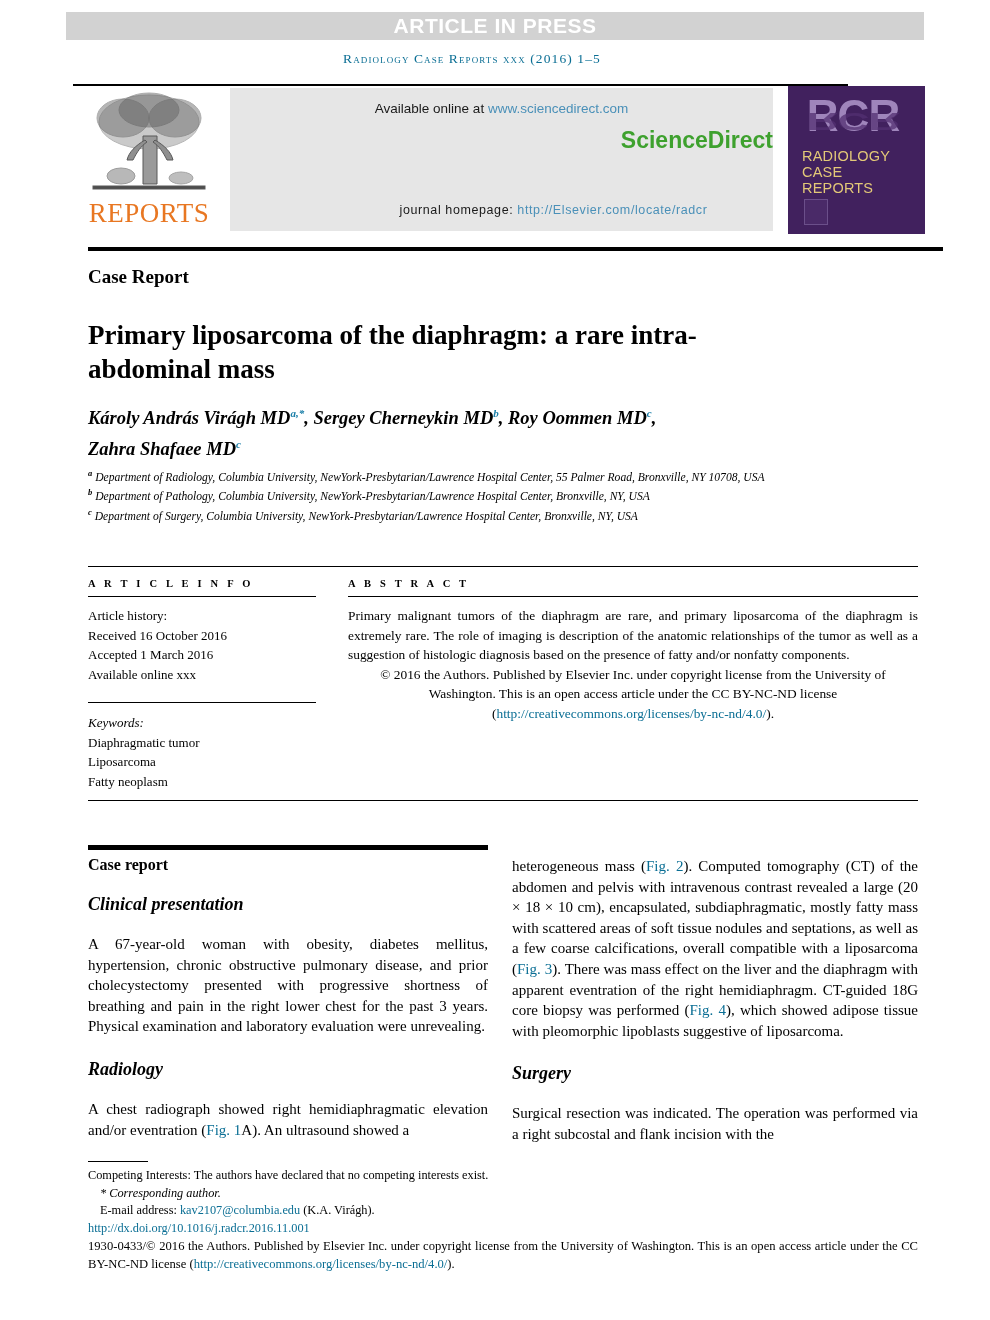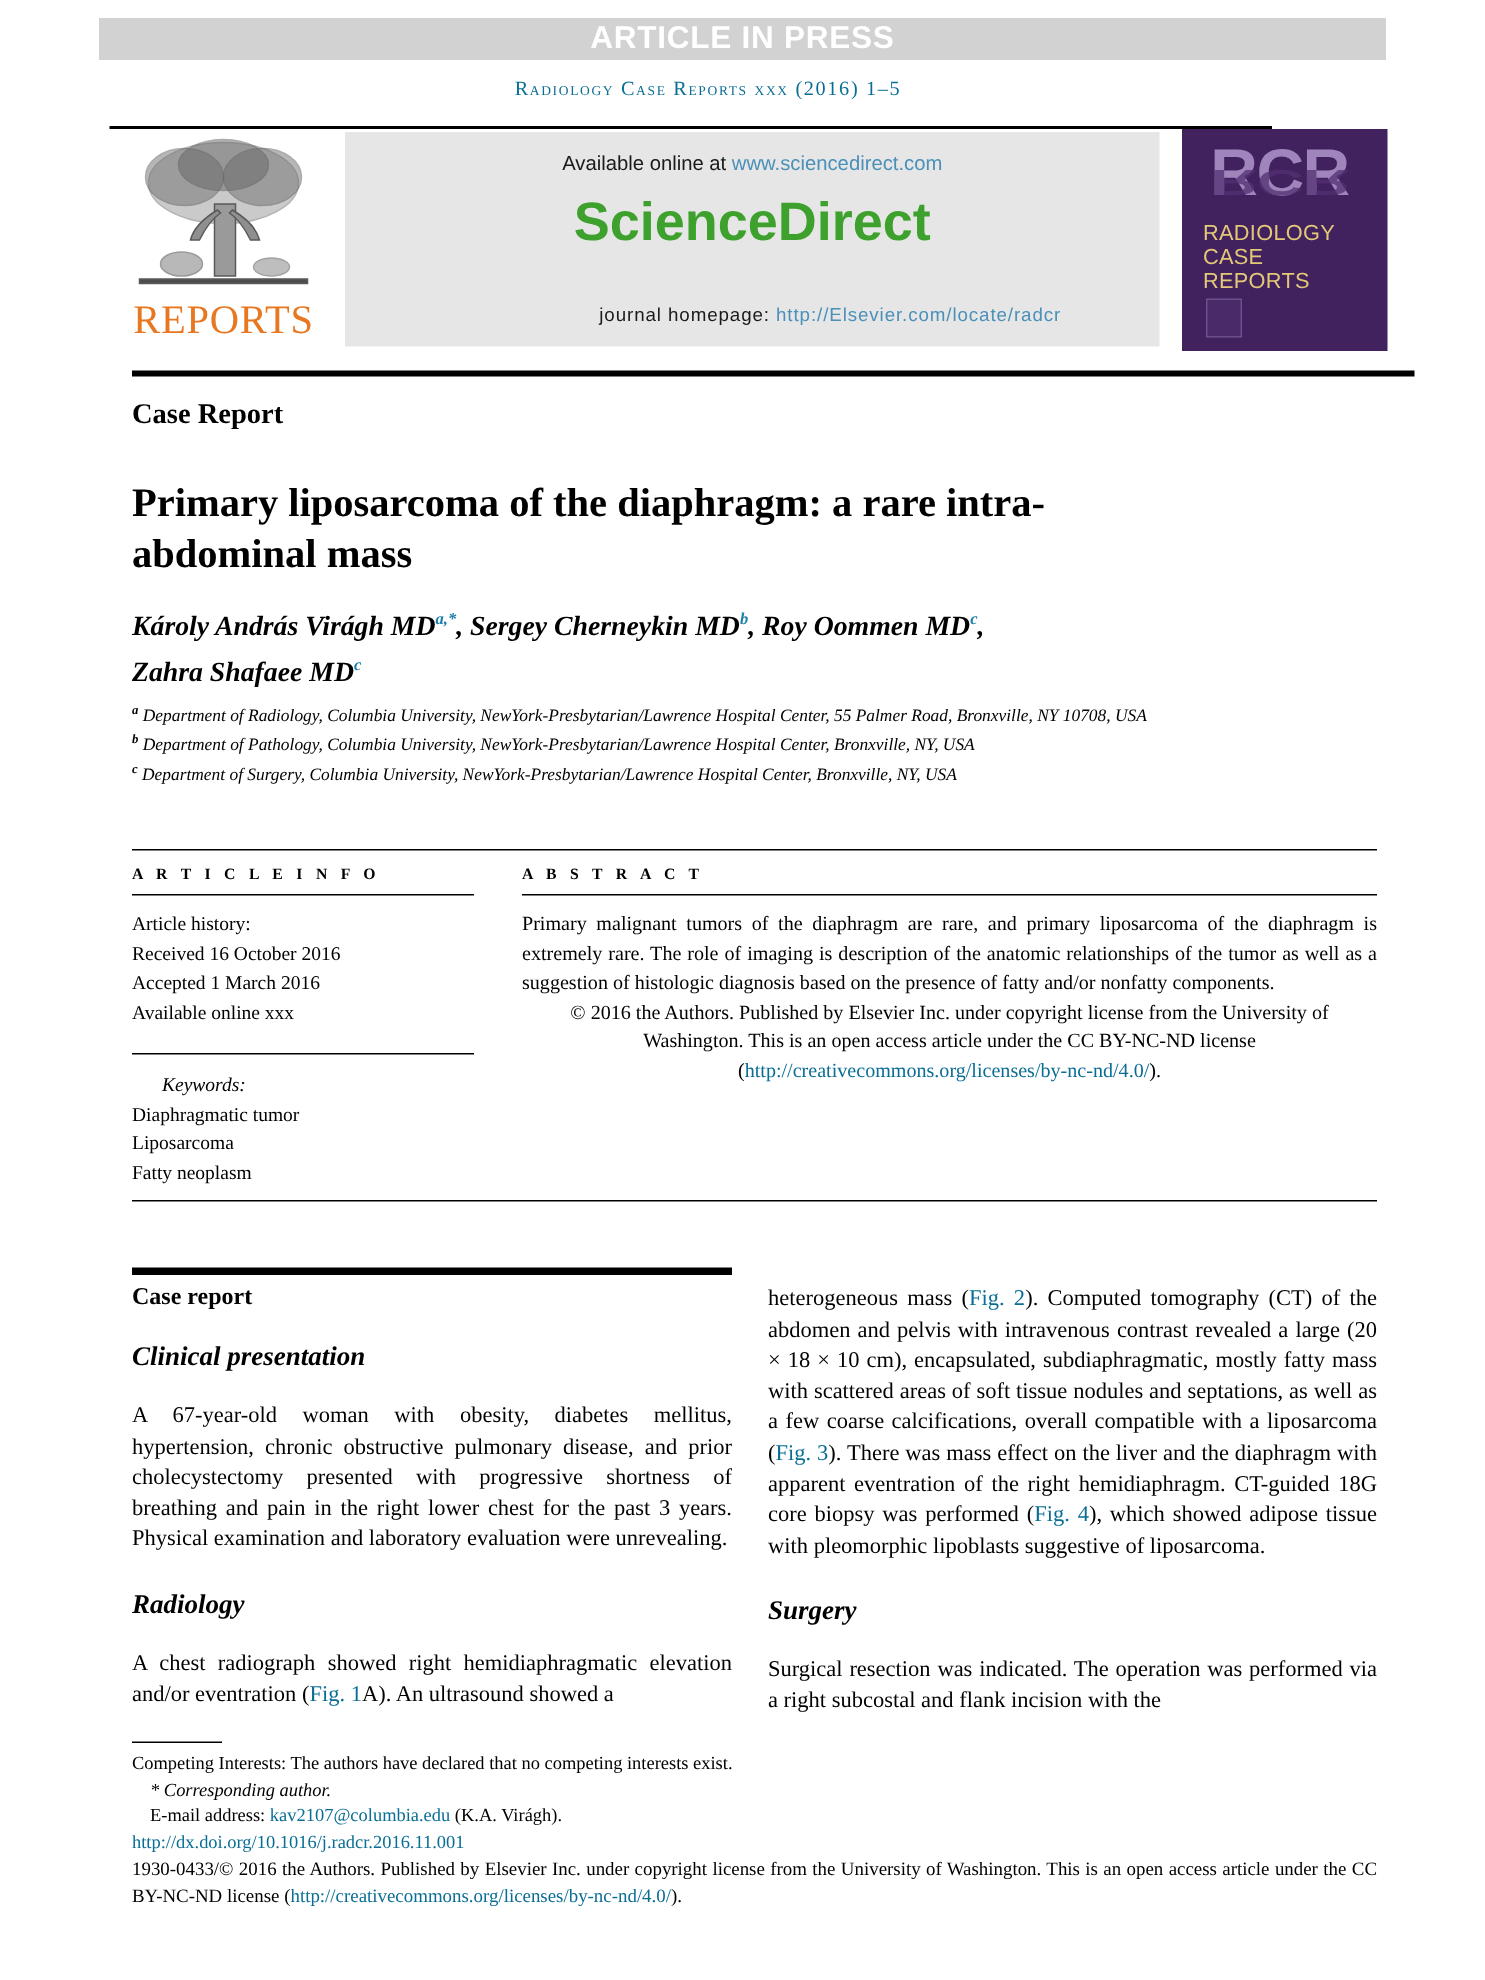--- a/index.html
+++ b/index.html
@@ -106,24 +106,24 @@
     left: 0; top: 13px; width: 543px;
     text-align: center;
     font-family: "Liberation Sans", sans-serif;
     font-size: 13.5px;
     color: #1a1a1a;
   }
   .sd-avail a { color: #4a90b8; text-decoration: none; }
   .sd-logo {
     position: absolute;
     left: 0; top: 39px; width: 543px;
-    text-align: center;
-    font-family: "Liberation Sans", sans-serif;
-    font-weight: bold;
-    font-size: 36px;
+    text-align: right;
+    font-family: "Liberation Sans", sans-serif;
+    font-weight: bold;
+    font-size: 23px;
   }
   .sd-science { color: #3ea12e; }
   .sd-direct { color: #3ea12e; }
   .sd-home {
     position: absolute;
     left: 0; bottom: 14px; width: 647px;
     text-align: center;
     font-family: "Liberation Sans", sans-serif;
     font-size: 12.5px;
     color: #1a1a1a;
@@ -268,21 +268,21 @@
   .hr-thin {
     height: 1px;
     background: #000;
     margin: 7px 0 9px 0;
   }
   .info-block {
     font-family: "Liberation Serif", serif;
     font-size: 13px;
     line-height: 19.5px;
   }
-  .kw-head { font-style: italic; margin-left: 20px; }
+  .kw-head { font-style: italic; }
   .info-hr {
     height: 1px;
     background: #000;
     margin: 18px 0 10px 0;
   }
   .abs-body {
     font-family: "Liberation Serif", serif;
     font-size: 13.4px;
     line-height: 19.5px;
     text-align: justify;

